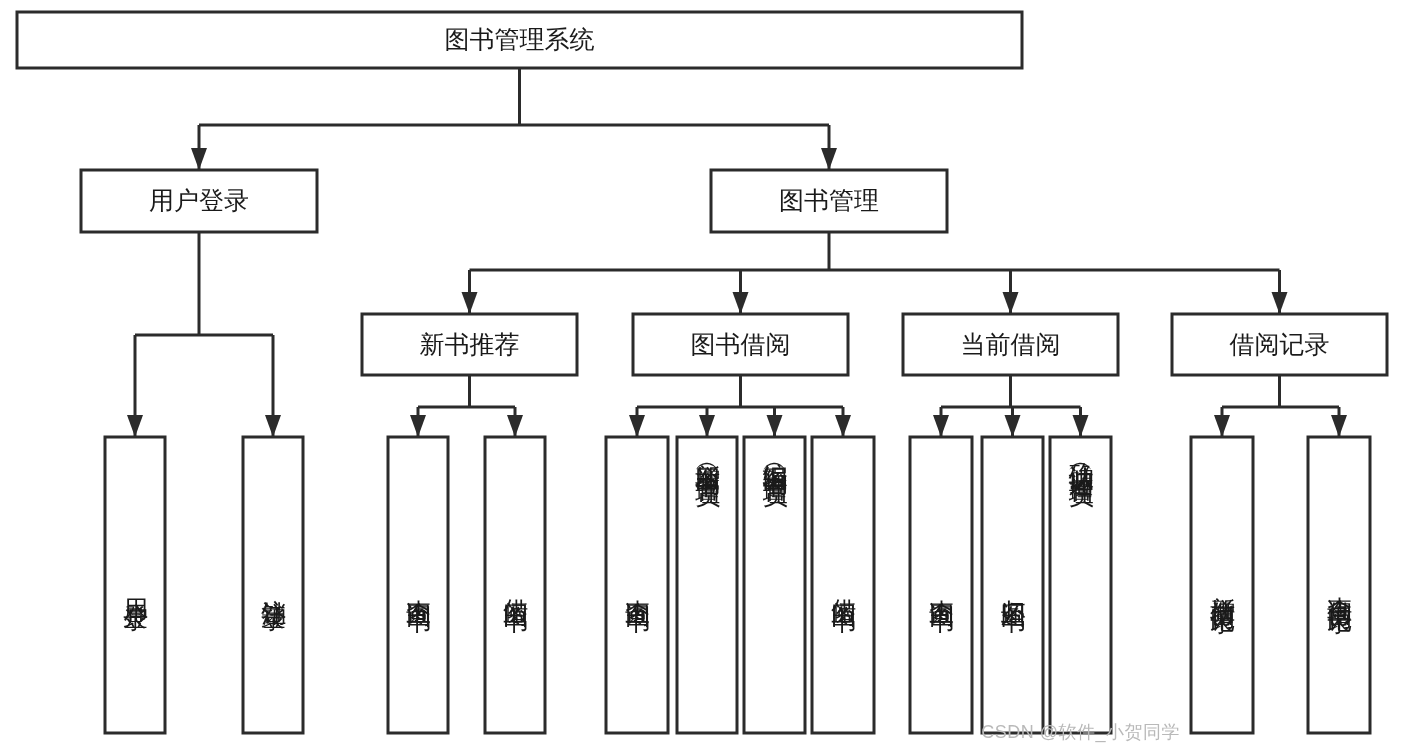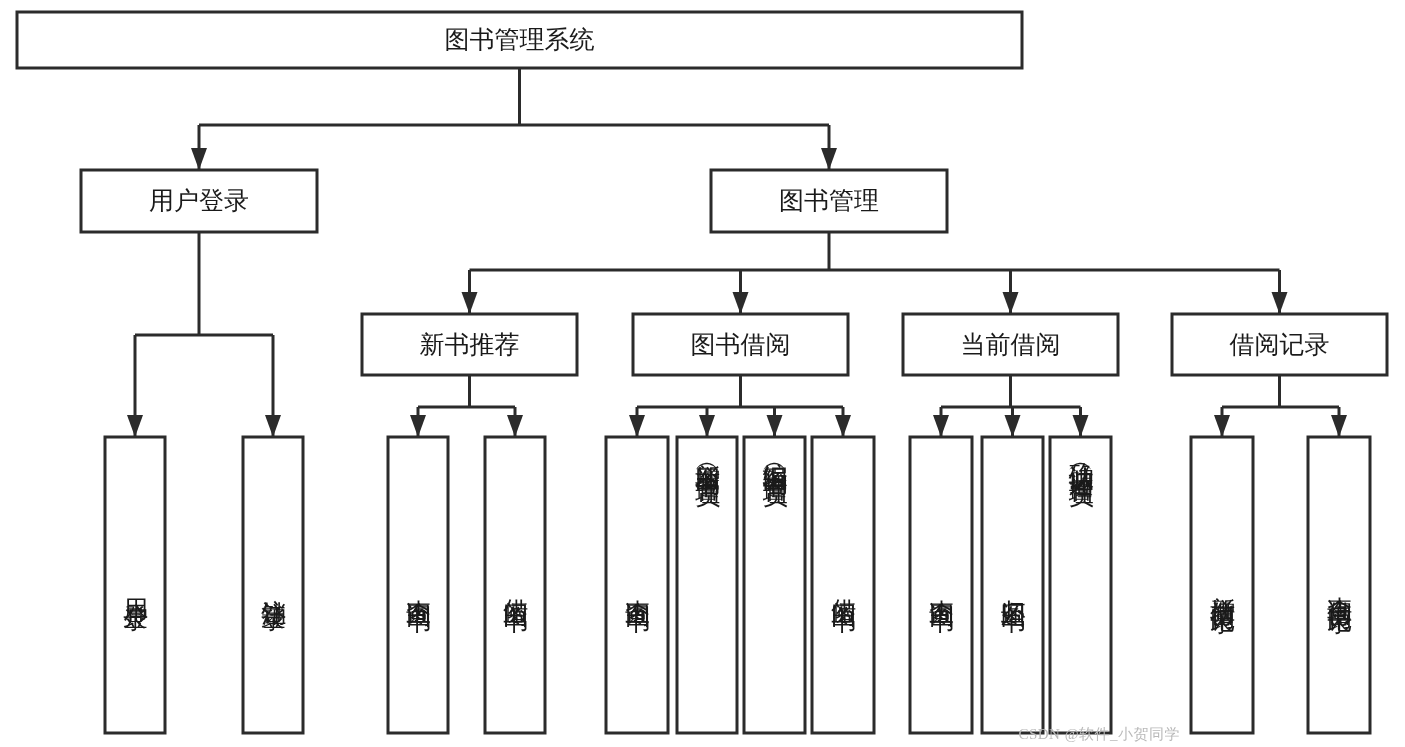--- a/index.html
+++ b/index.html
@@ -68,22 +68,22 @@
     font-size: 25px;
     line-height: 1.05;
     letter-spacing: 3px;
     color: #1a1a1a;
     white-space: nowrap;
   }
   #watermark {
     position: absolute;
     right: 8px;
     bottom: 3px;
-    font-family: Liberation Serif, serif;
-    font-size: 15px;
+    font-family: Liberation Sans, sans-serif;
+    font-size: 18px;
     color: #b9b9b9;
     letter-spacing: 0.5px;
     white-space: nowrap;
     margin-left: 6px;
   }
 </style>
 </head>
 <body>
 
 <div id="diagram-root">

